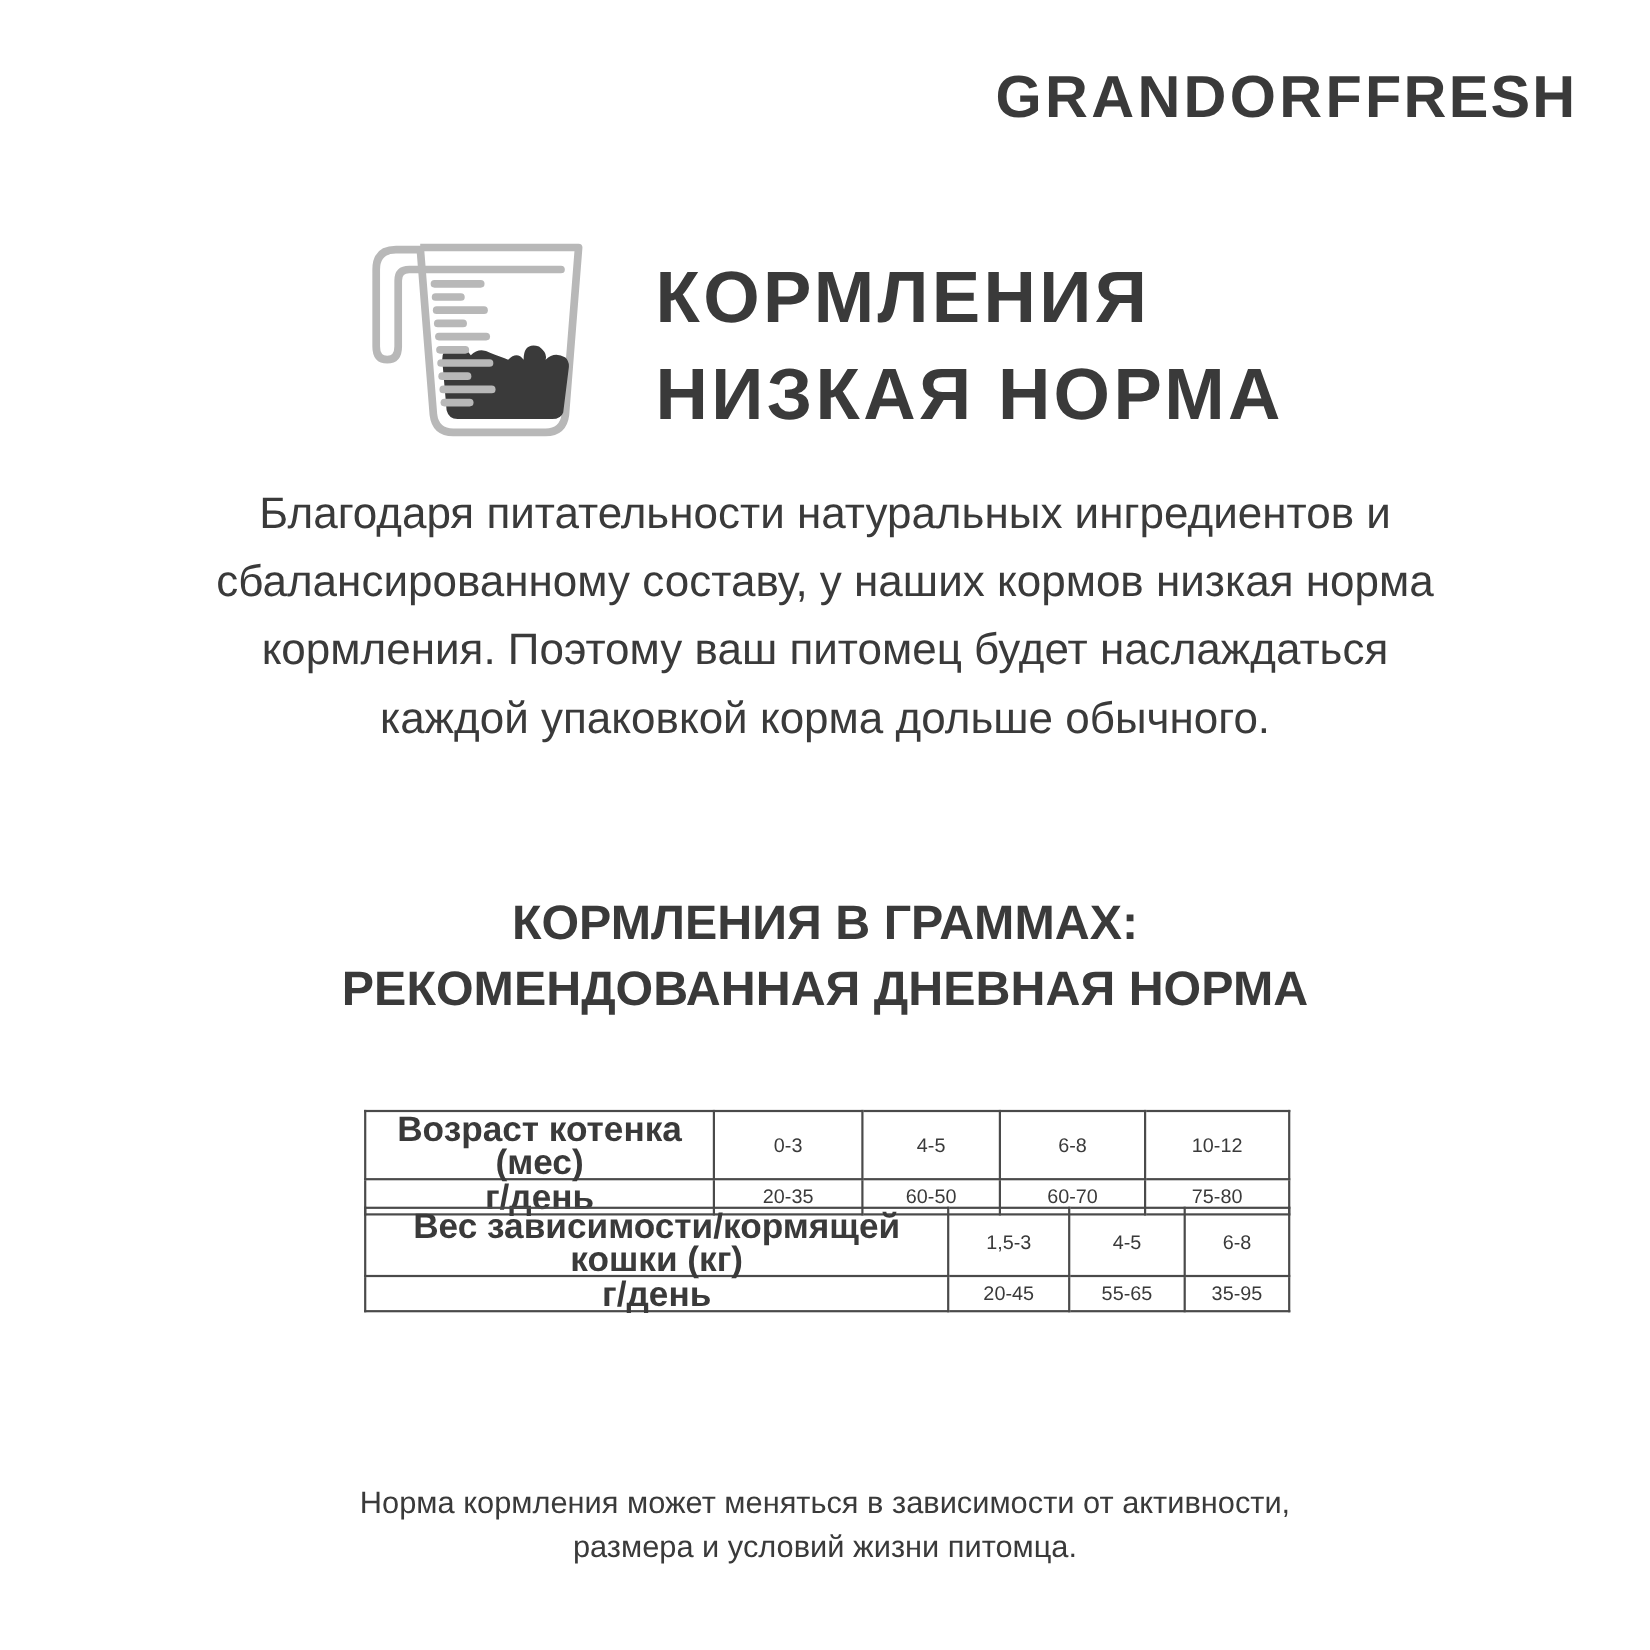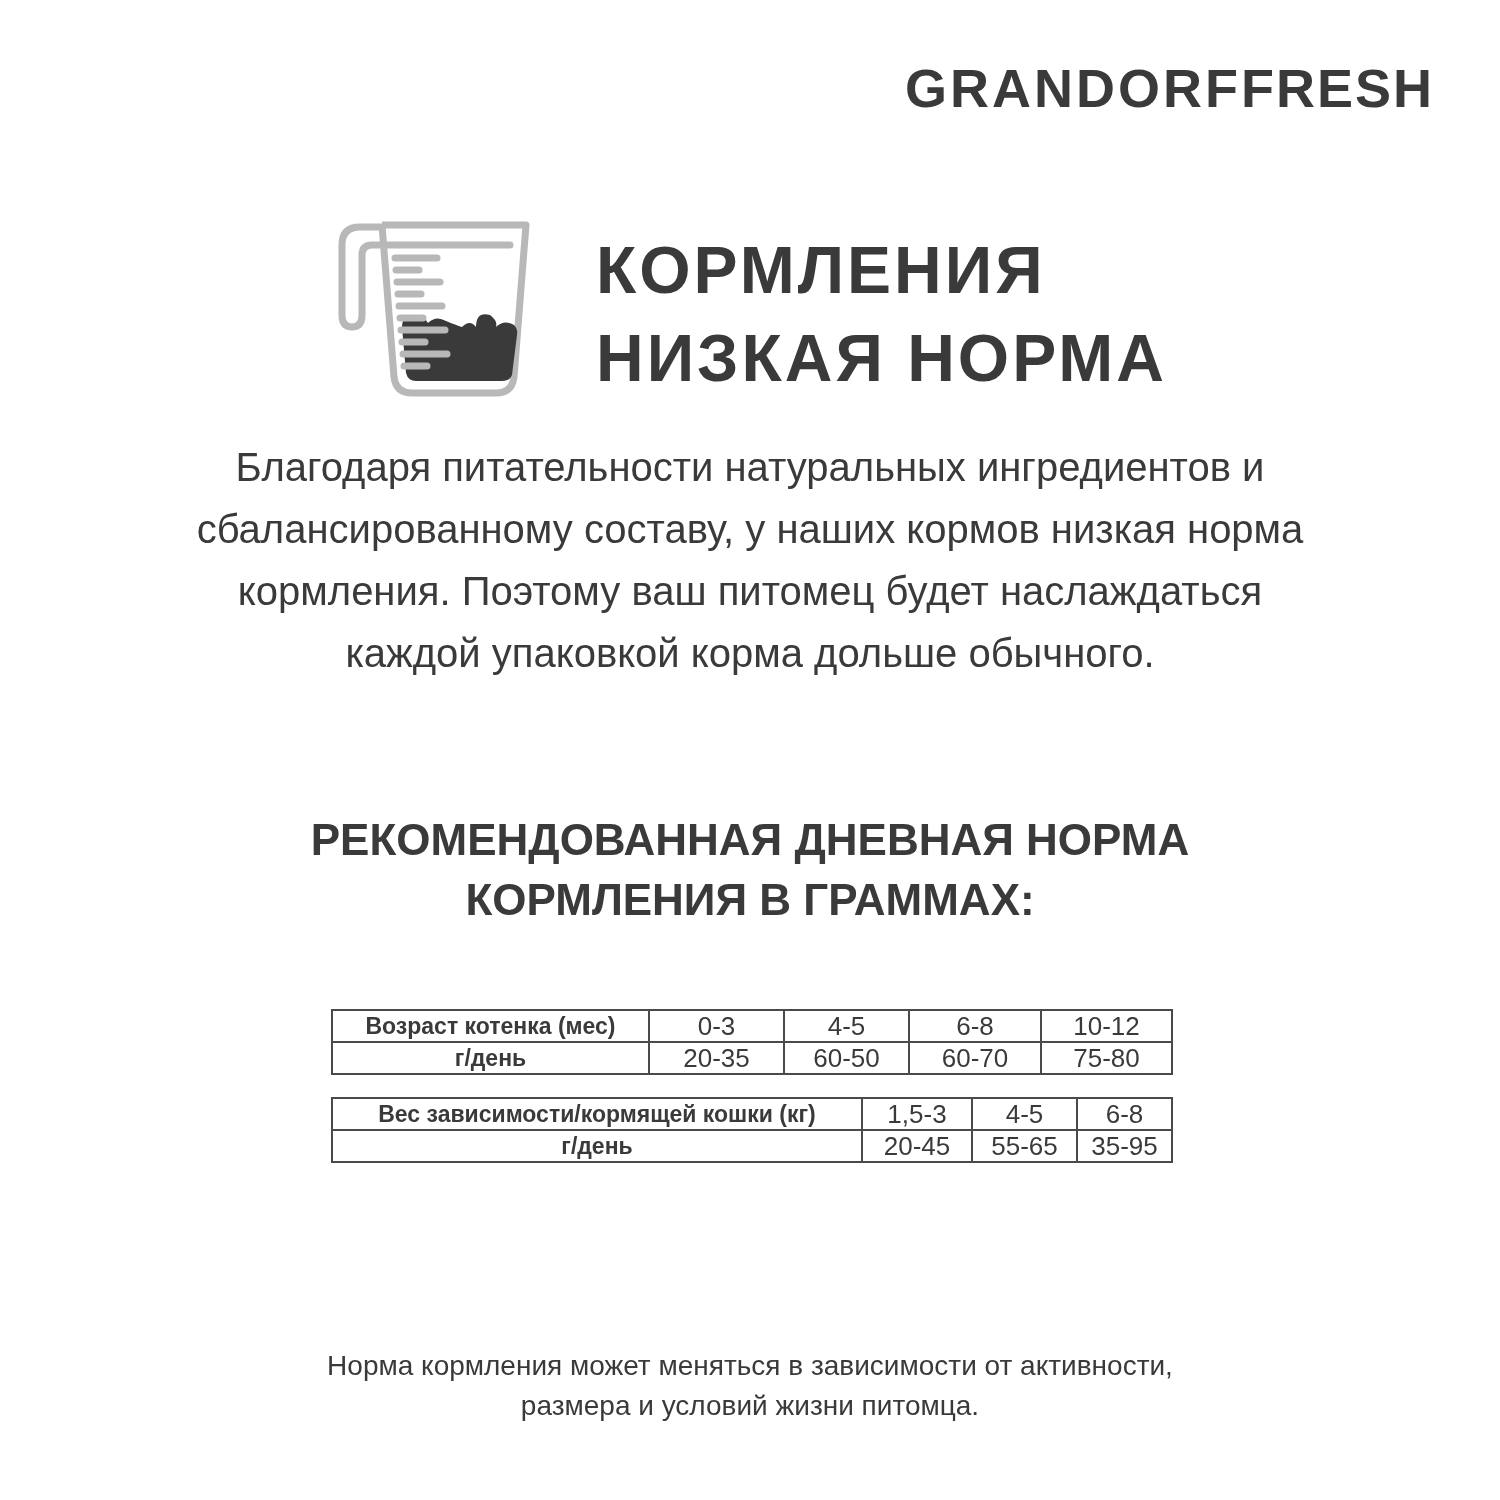--- a/index.html
+++ b/index.html
@@ -66,25 +66,25 @@
     left: 331px;
     width: 840px;
     border-collapse: collapse;
     table-layout: fixed;
   }
   table.feed td {
     border: 2px solid #4a4a4a;
     height: 30px;
     padding: 0;
     text-align: center;
-    font-size: 26px;
+    font-size: 18px;
     line-height: 30px;
     color: #3a3a3a;
   }
-  table.feed td.hdr { font-weight: 700; font-size: 23px; }
+  table.feed td.hdr { font-weight: 700; font-size: 32px; }
   #table-kitten { top: 1009px; }
   #table-pregnant { top: 1097px; }
 
   .footnote {
     position: absolute;
     left: 150px; top: 1346px;
     width: 1200px;
     text-align: center;
     font-size: 28px;
     line-height: 40px;
@@ -127,22 +127,22 @@
 </h1>
 
 <p class="intro">
   <span>Благодаря питательности натуральных ингредиентов и</span>
   <span>сбалансированному составу, у наших кормов низкая норма</span>
   <span>кормления. Поэтому ваш питомец будет наслаждаться</span>
   <span>каждой упаковкой корма дольше обычного.</span>
 </p>
 
 <h2 class="section-title">
+  <span>КОРМЛЕНИЯ В ГРАММАХ:</span>
   <span>РЕКОМЕНДОВАННАЯ ДНЕВНАЯ НОРМА</span>
-  <span>КОРМЛЕНИЯ В ГРАММАХ:</span>
 </h2>
 
 <table class="feed" id="table-kitten">
   <colgroup>
     <col style="width:317px">
       <col style="width:135px">
       <col style="width:125px">
       <col style="width:132px">
       <col style="width:131px">
   </colgroup>

